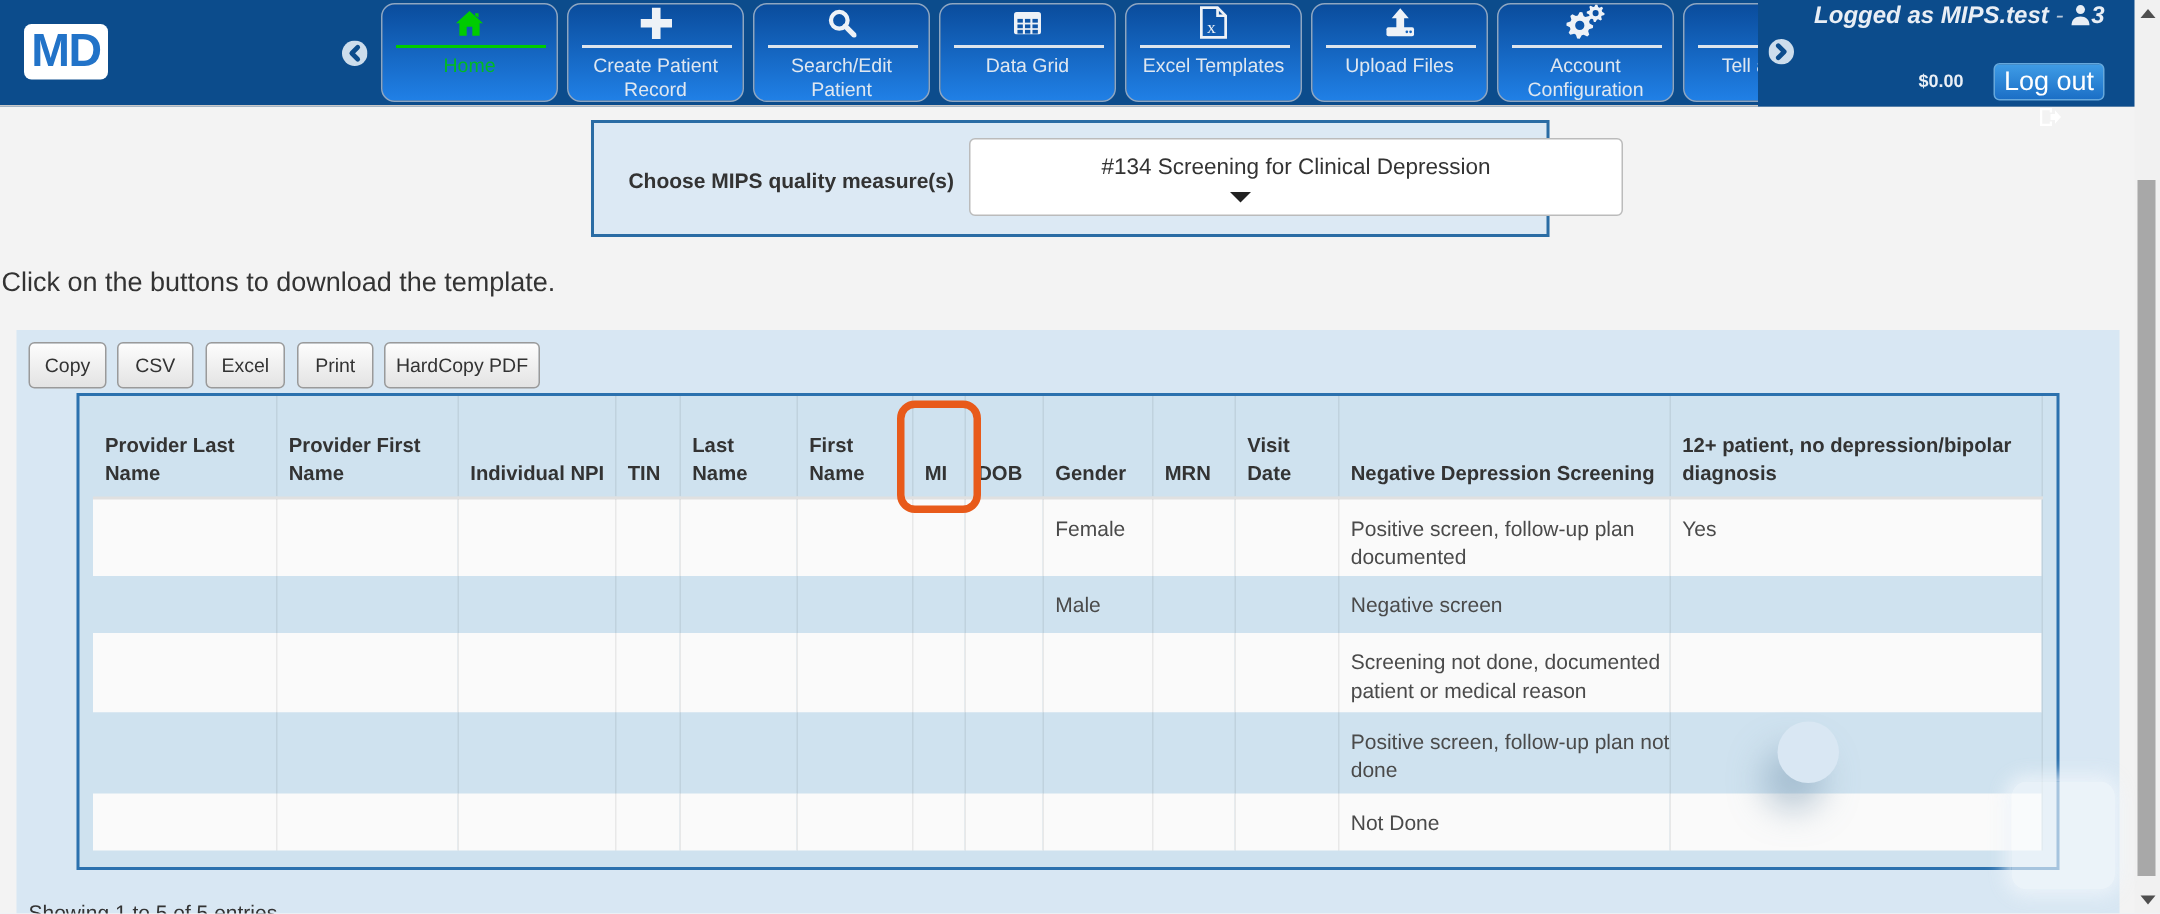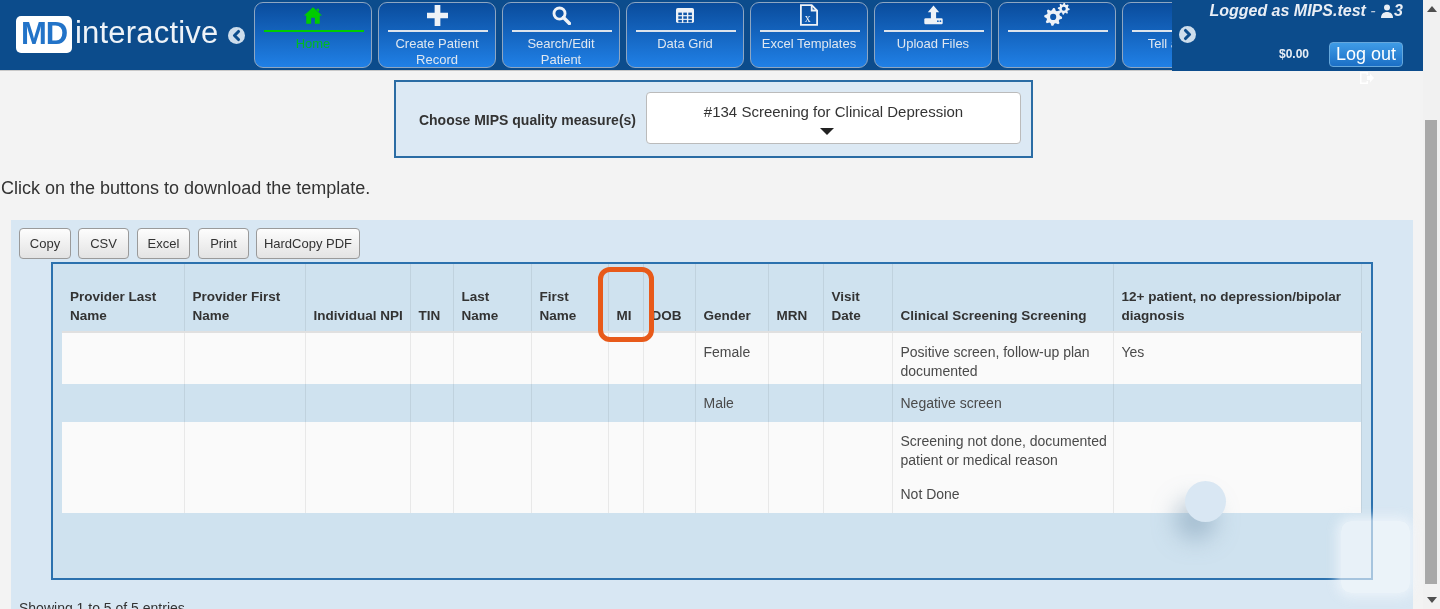--- a/index.html
+++ b/index.html
@@ -26,21 +26,21 @@
   #logoutbtn { right:37px; top:42px; width:74px; height:25px; border-radius:4px; background:linear-gradient(#3f9ce6,#1b6fc6); border:1px solid #66a8dc; color:#fff; font-size:18px; text-align:center; line-height:23px; }
 
   
   #sbtrack { left:1423px; top:0; width:17px; height:609px; background:#f1f1f1; }
   #sbthumb { left:1425px; top:120px; width:12px; height:464px; background:#a8a8a8; }
   .sbarrow { left:1427px; width:0; height:0; }
 
   
   #mpanel { left:394px; top:80px; width:639px; height:78px; background:#dce9f4; border:2px solid #2a6ca4; }
   #mlabel { left:394px; top:112px; width:242px; text-align:right; font-size:14px; font-weight:bold; color:#333; }
-  #mselect { left:646px; top:92px; width:375px; height:52px; background:#fff; border:1px solid #bbb; border-radius:4px; text-align:center; }
+  #mselect { left:646px; top:92px; width:436px; height:52px; background:#fff; border:1px solid #bbb; border-radius:4px; text-align:center; }
   #mselect .mtext { margin-top:10px; font-size:15px; color:#333; }
   #mcaret { left:820px; top:128px; width:0; height:0; border-left:7px solid transparent; border-right:7px solid transparent; border-top:7px solid #222; }
 
   #clicktext { left:1px; top:178px; font-size:18px; color:#333; }
 
   
   #bigpanel { left:11px; top:220px; width:1402px; height:389px; background:#d8e7f3; }
   .dtbtn { position:absolute; top:228px; height:31px; border:1px solid #9a9a9a; border-radius:4px; background:linear-gradient(#fdfdfd,#e3e3e3); font-size:13px; color:#333; text-align:center; line-height:29px; }
 
   
@@ -59,21 +59,20 @@
   #ghostcircle { left:1185px; top:481px; width:41px; height:41px; border-radius:50%; background:#d9e7f3; box-shadow:-10px 18px 22px rgba(125,155,180,0.5); }
   #cornerbox { left:1341px; top:521px; width:69px; height:72px; border-radius:10px; background:rgba(249,252,254,0.6); box-shadow:0 0 12px 4px rgba(238,245,250,0.85); }
 </style>
 </head>
 <body>
 <div id="page">
 
   <div id="bigpanel" class="abs"></div>
   <div id="navbar" class="abs"></div>
   <div id="logo-box" class="abs">MD</div>
-  <div id="logo-text" class="abs">interactive</div>
   <svg class="abs" style="left:228px; top:27px;" width="17" height="17" viewBox="0 0 17 17">
       <circle cx="8.5" cy="8.5" r="8.5" fill="#cdddec"></circle>
       <path d="M10.5 4.5 L6.5 8.5 L10.5 12.5" fill="none" stroke="#0c4c8c" stroke-width="3.1" stroke-linecap="round" stroke-linejoin="round"></path>
     </svg>
 
   <div class="navbtn active" style="left:254px;">
     <div class="nicon">
         <svg width="18" height="17" viewBox="0 0 24 22">
           <path d="M12 0 L24 11 L21 11 L21 22 L14.5 22 L14.5 14 L9.5 14 L9.5 22 L3 22 L3 11 L0 11 Z M17 2 L20 2 L20 6 L17 4 Z" fill="#00cc00"></path>
         </svg>
@@ -143,20 +142,21 @@
       <div class="nlabel">Upload Files</div>
   </div>
   <div class="navbtn" style="left:998px;">
     <div class="nicon">
         <svg width="27" height="24" viewBox="0 0 28 25">
           <path d="M18.80 14.50 L18.62 16.31 L15.97 17.18 L15.32 18.39 L16.08 21.08 L14.67 22.23 L12.18 20.97 L10.87 21.37 L9.50 23.80 L7.69 23.62 L6.82 20.97 L5.61 20.32 L2.92 21.08 L1.77 19.67 L3.03 17.18 L2.63 15.87 L0.20 14.50 L0.38 12.69 L3.03 11.82 L3.68 10.61 L2.92 7.92 L4.33 6.77 L6.82 8.03 L8.13 7.63 L9.50 5.20 L11.31 5.38 L12.18 8.03 L13.39 8.68 L16.08 7.92 L17.23 9.33 L15.97 11.82 L16.37 13.13 Z M12.70 14.50 A3.2 3.2 0 1 0 6.30 14.50 A3.2 3.2 0 1 0 12.70 14.50 Z" fill="#eef2f7" fill-rule="evenodd"></path>
           <path d="M26.70 6.00 L26.58 7.21 L24.75 7.76 L24.32 8.56 L24.88 10.38 L23.94 11.16 L22.26 10.25 L21.40 10.51 L20.50 12.20 L19.29 12.08 L18.74 10.25 L17.94 9.82 L16.12 10.38 L15.34 9.44 L16.25 7.76 L15.99 6.90 L14.30 6.00 L14.42 4.79 L16.25 4.24 L16.68 3.44 L16.12 1.62 L17.06 0.84 L18.74 1.75 L19.60 1.49 L20.50 -0.20 L21.71 -0.08 L22.26 1.75 L23.06 2.18 L24.88 1.62 L25.66 2.56 L24.75 4.24 L25.01 5.10 Z M22.60 6.00 A2.1 2.1 0 1 0 18.40 6.00 A2.1 2.1 0 1 0 22.60 6.00 Z" fill="#eef2f7" fill-rule="evenodd"></path>
         </svg>
       </div>
     <div class="nline"></div>
+      <div class="nlabel">Account<br>Configuration</div>
   </div>
   <div class="navbtn" style="left:1122px;">
     <div class="nicon">
         <svg width="20" height="19" viewBox="0 0 24 22">
           <path d="M2 8 h8 l8-6 v18 l-8-6 h-8 Z" fill="#eef2f7"></path>
         </svg>
       </div>
     <div class="nline"></div>
       <div class="nlabel">Tell a friend</div>
   </div>
@@ -220,21 +220,21 @@
             <th>Provider First<br>Name</th>
             <th>Individual NPI</th>
             <th>TIN</th>
           <th>Last<br>Name</th>
             <th>First<br>Name</th>
             <th>MI</th>
             <th>DOB</th>
             <th>Gender</th>
             <th>MRN</th>
           <th>Visit<br>Date</th>
-            <th>Clinical Screening Screening</th>
+            <th>Negative Depression Screening</th>
             <th>12+ patient, no depression/bipolar<br>diagnosis</th>
         </tr>
       </thead>
       <tbody>
         <tr class="odd" style="height:52px;">
             <td></td>
             <td></td>
             <td></td>
             <td></td>
             <td></td>
@@ -270,20 +270,35 @@
             <td></td>
             <td></td>
             <td></td>
             <td></td>
             <td></td>
             <td></td>
             <td></td>
             <td style="white-space:nowrap;">Screening not done, documented<br>patient or medical reason</td>
             <td></td>
           </tr>
+        <tr class="even" style="height:54px;">
+            <td></td>
+            <td></td>
+            <td></td>
+            <td></td>
+            <td></td>
+            <td></td>
+            <td></td>
+            <td></td>
+            <td></td>
+            <td></td>
+            <td></td>
+            <td style="white-space:nowrap;">Positive screen, follow-up plan not<br>done</td>
+            <td></td>
+          </tr>
         <tr class="odd" style="height:38px;">
             <td></td>
             <td></td>
             <td></td>
             <td></td>
             <td></td>
             <td></td>
             <td></td>
             <td></td>
             <td></td>

